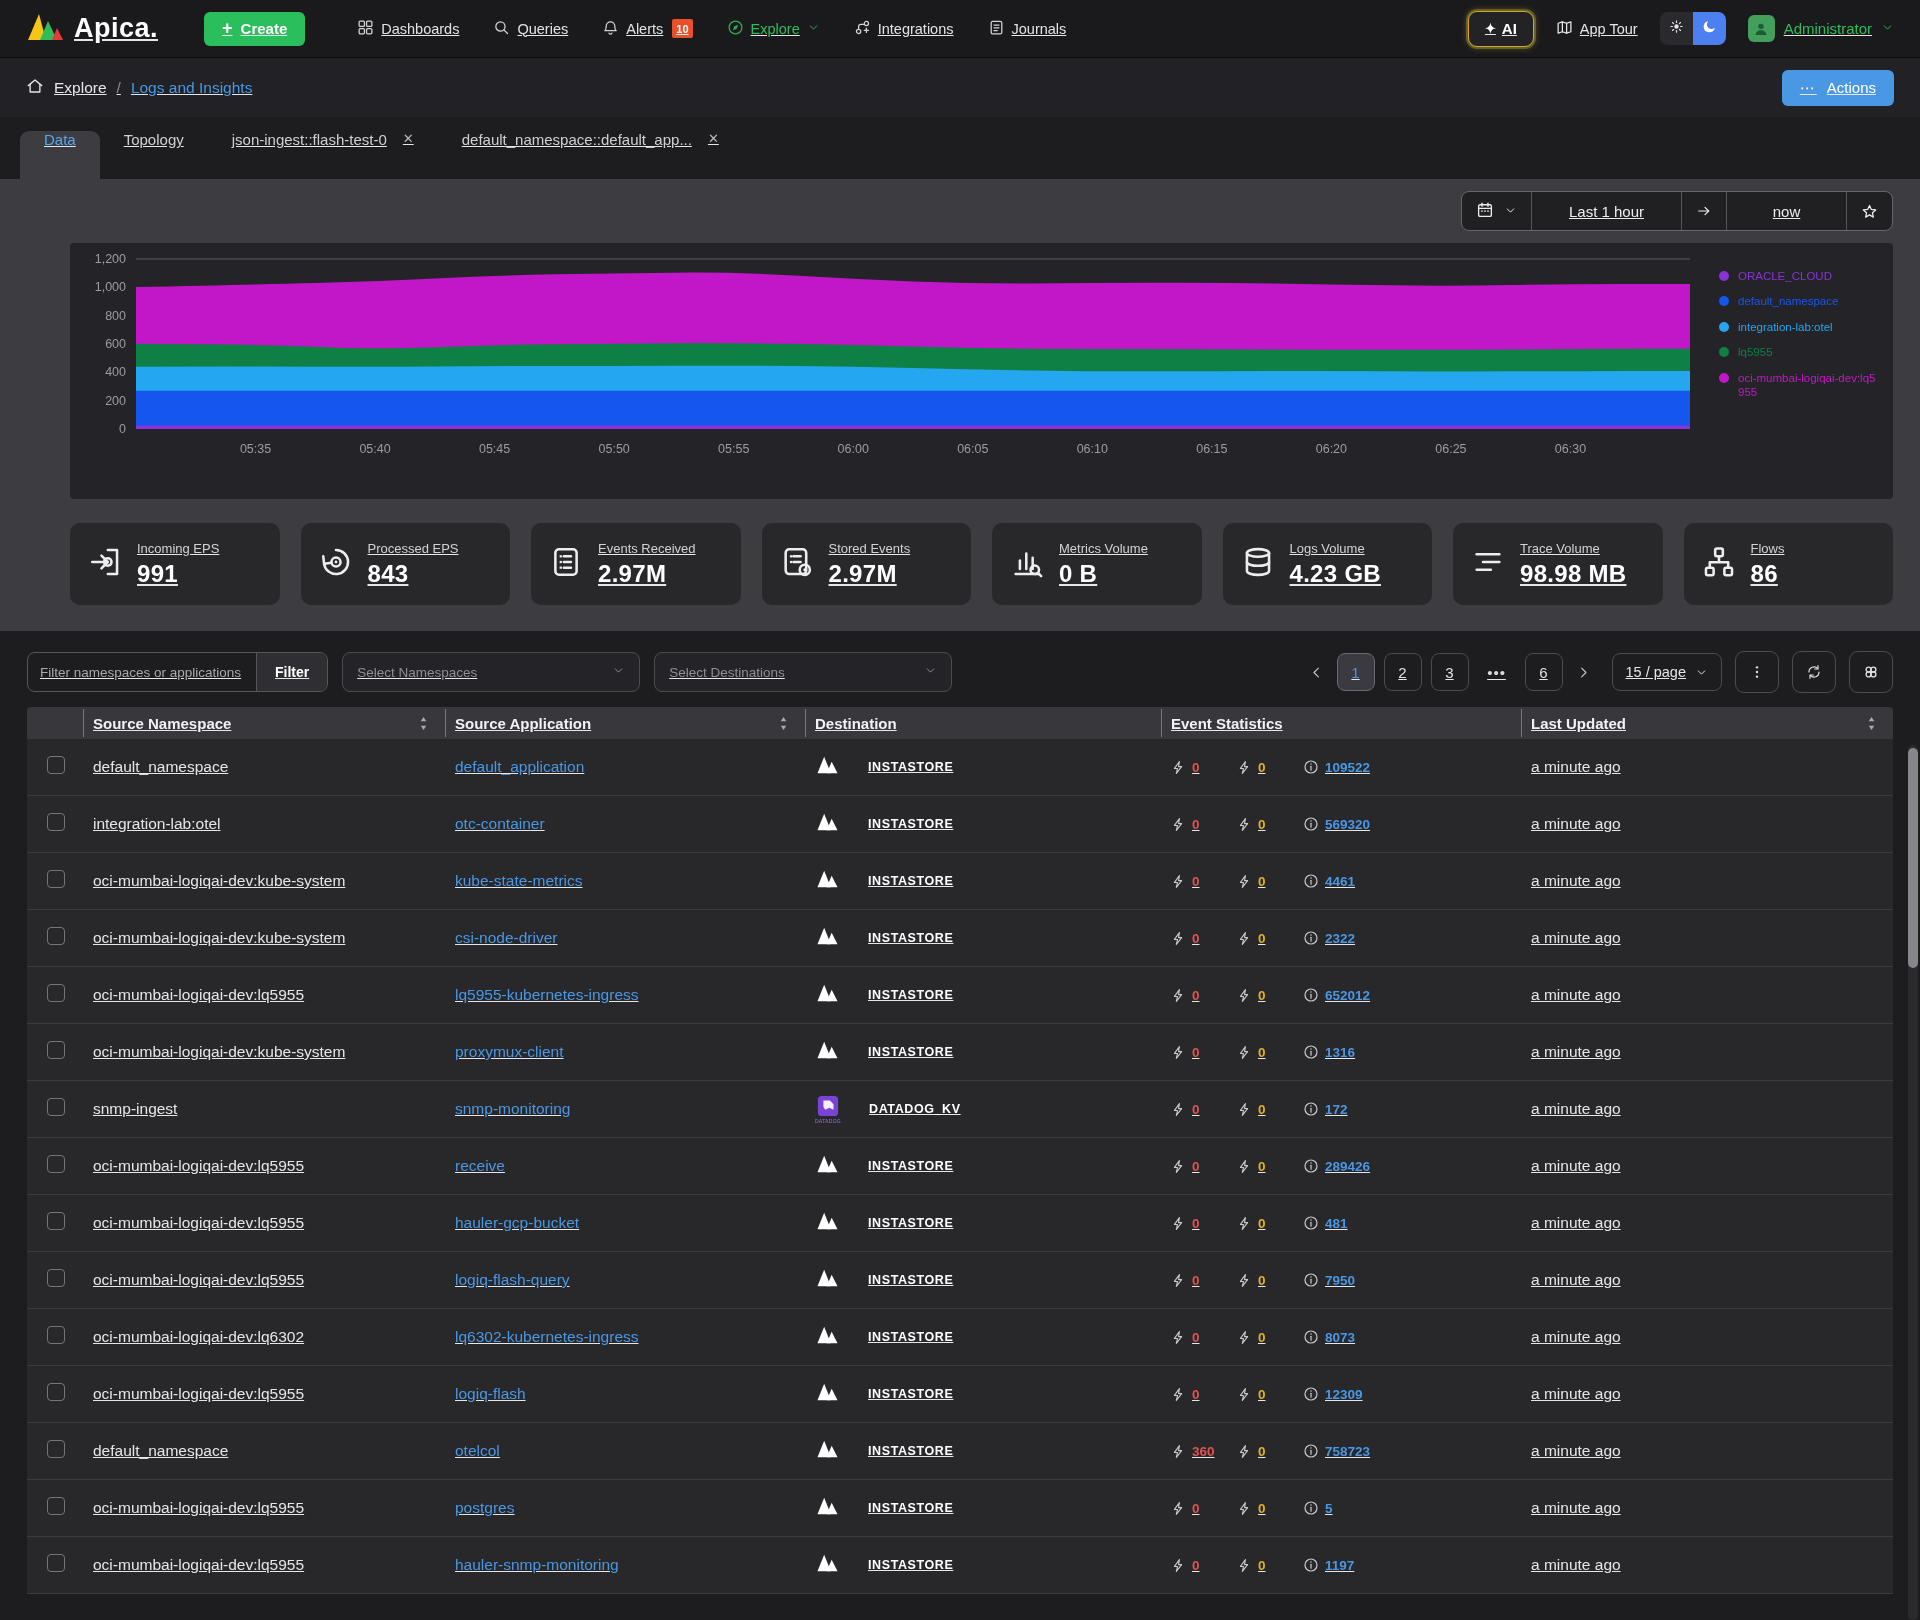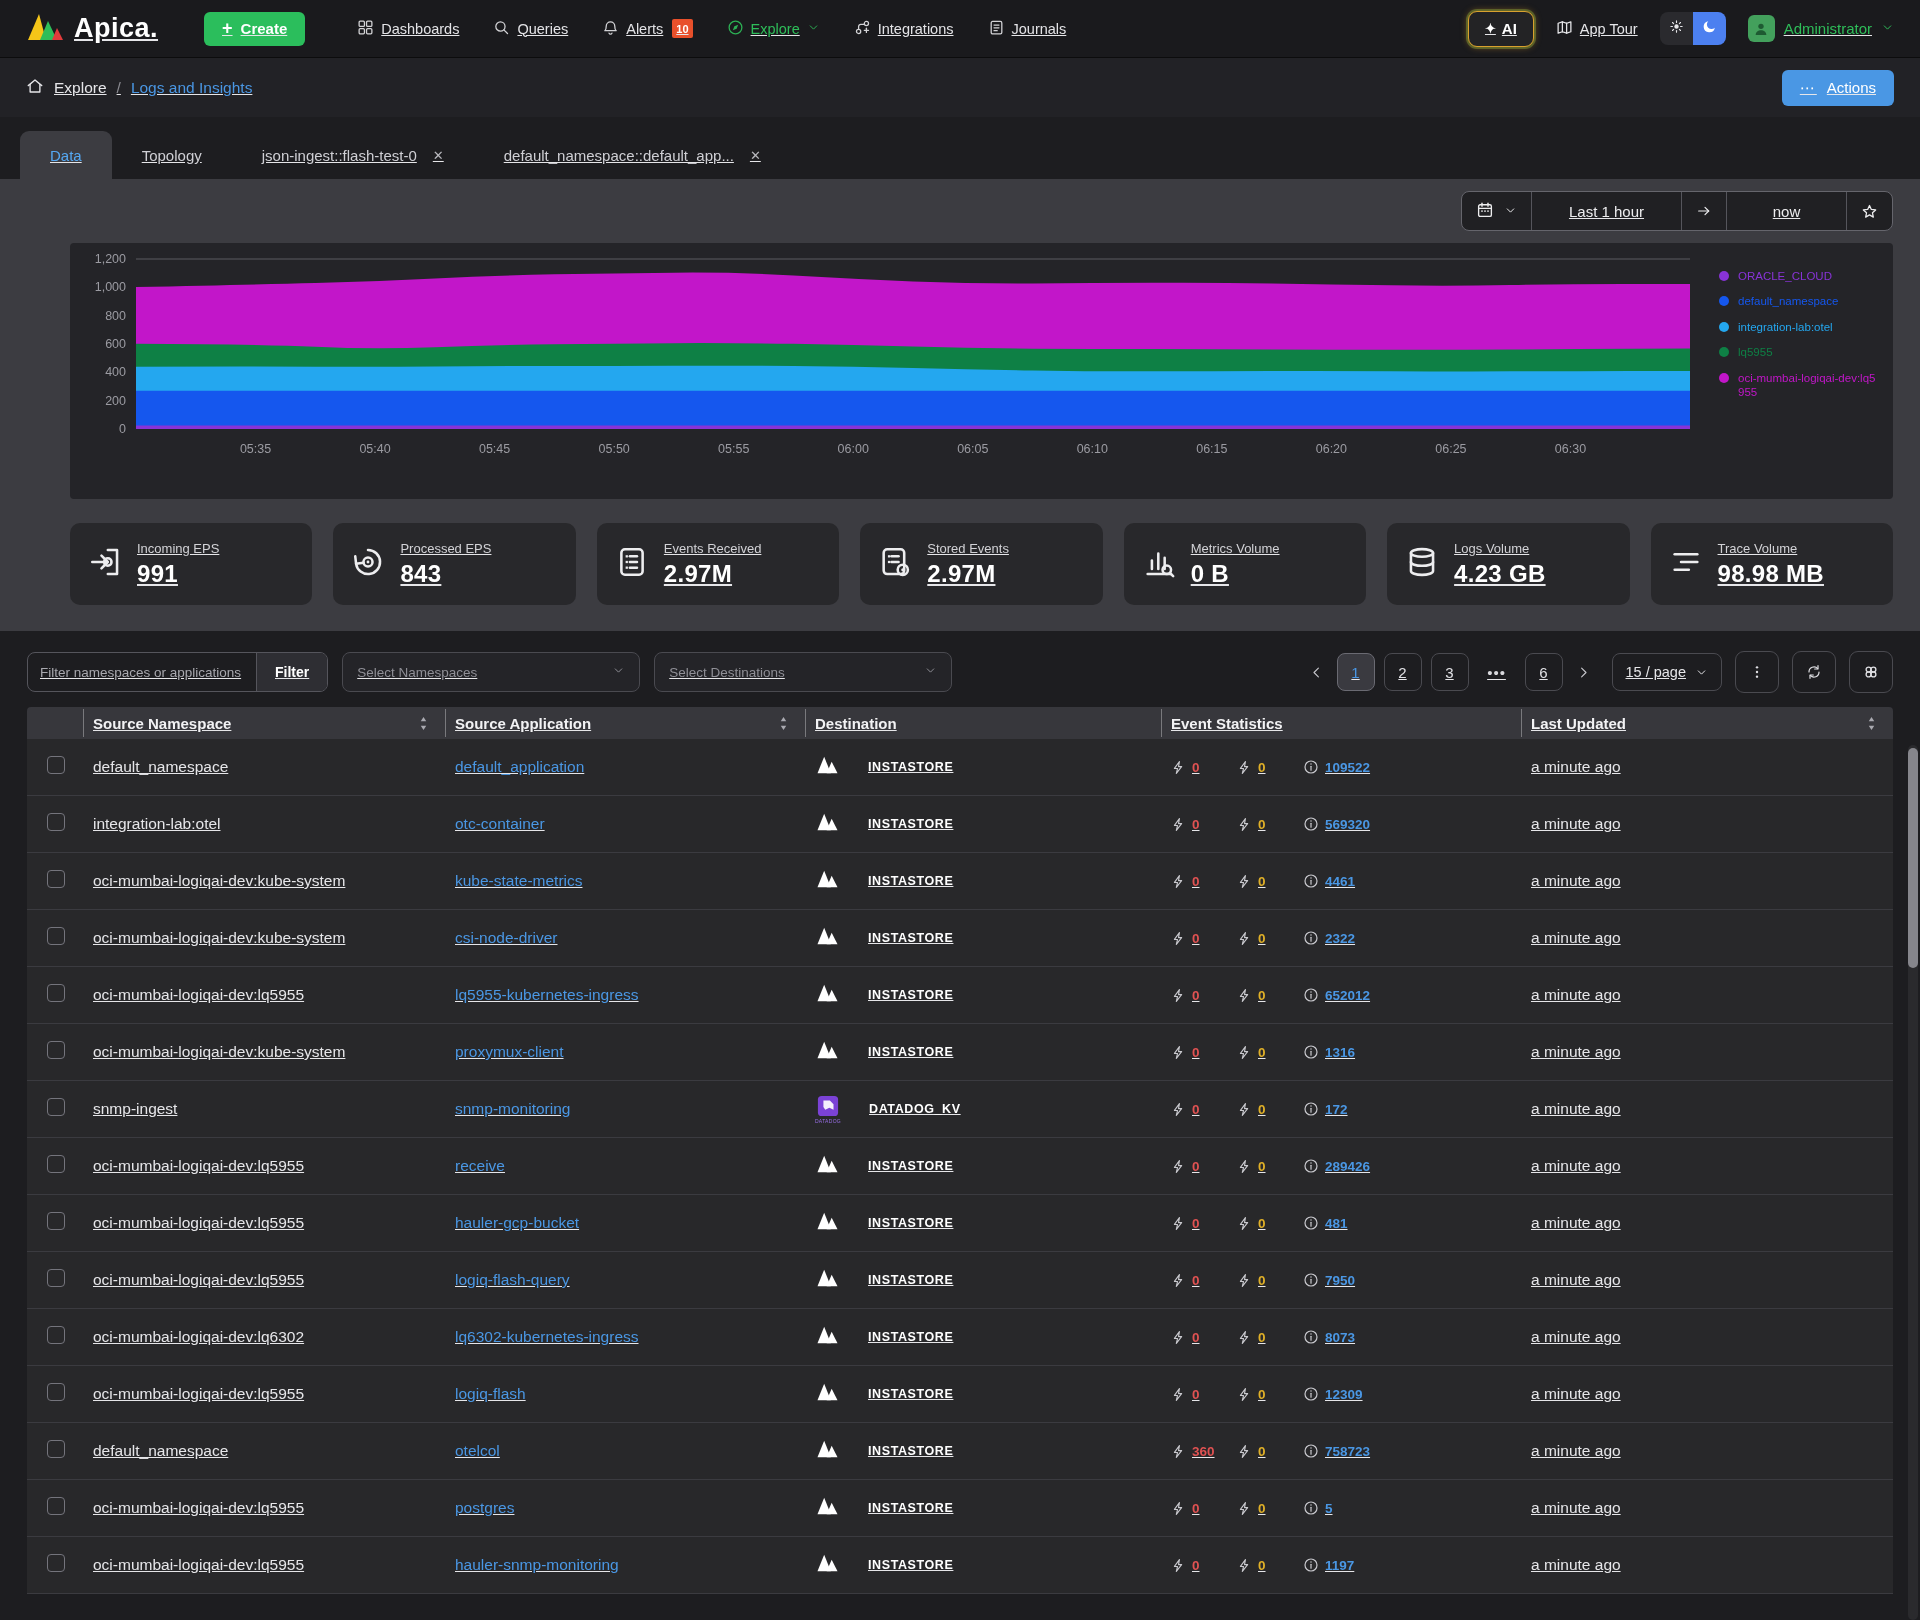--- a/index.html
+++ b/index.html
@@ -36,21 +36,21 @@
   
   .crumb-row { height:60px; background:#222226; display:flex; align-items:center; padding:0 26px; border-top:1px solid #0c0c0d; }
   .crumb { display:flex; align-items:center; gap:10px; font-size:15.5px; }
   .crumb-sep { color:#8A8A90; }
   .crumb-current { color:#4A97E4; }
   .actions-btn { margin-left:auto; background:#4A97E4; color:#fff; border:none; border-radius:6px; height:36px;
     padding:0 18px; font-size:15px; display:flex; align-items:center; gap:10px; cursor:pointer; font-family:inherit; }
 
   
   .tab-bar { display:flex; align-items:flex-end; padding:14px 20px 0; height:62px; }
-  .tab { height:48px; display:flex; align-items:center; gap:16px; padding:0 30px; font-size:15px; color:#CFCFD4;
+  .tab { height:48px; display:flex; align-items:flex-start; gap:16px; padding:0 24px; font-size:15px; color:#CFCFD4;
     cursor:pointer; border-radius:9px 9px 0 0; }
   .tab.active { background:#3C3C41; color:#55A8F2; }
   .tab-close { color:#B9B9BE; font-size:13px; cursor:pointer; }
 
   
   .panel { background:#3C3C41; padding-bottom:26px;padding-left:43px; }
   .timebar { height:64px; display:flex; align-items:center; justify-content:flex-end; padding:0 27px; }
   .timepicker { display:flex; align-items:stretch; height:40px; border:1px solid #65656C; border-radius:8px;
     background:#202023; overflow:hidden; }
   .tp-seg { display:flex; align-items:center; justify-content:center; padding:0 14px; font-size:15px; color:#EDEDEF;
@@ -447,20 +447,32 @@
   </div>
   <div class="card">
     <span style="color:#EDEDEF"><svg width="34" height="34" viewBox="0 0 24 24" fill="none" stroke="currentColor" stroke-width="1.8" stroke-linecap="round" stroke-linejoin="round">
               <line x1="4" y1="6.5" x2="20" y2="6.5"></line>
               <line x1="8.5" y1="12" x2="20" y2="12"></line>
               <line x1="4" y1="17.5" x2="14" y2="17.5"></line>
             </svg></span>
     <div>
       <div class="card-label">Trace Volume</div>
       <div class="card-value">98.98 MB</div>
+    </div>
+  </div>
+  <div class="card">
+    <span style="color:#EDEDEF"><svg width="34" height="34" viewBox="0 0 24 24" fill="none" stroke="currentColor" stroke-width="1.8" stroke-linecap="round" stroke-linejoin="round">
+              <rect x="9.3" y="2.5" width="5.4" height="5.4" rx="1.2"></rect>
+              <rect x="2.8" y="16" width="5.4" height="5.4" rx="1.2"></rect>
+              <rect x="15.8" y="16" width="5.4" height="5.4" rx="1.2"></rect>
+              <path d="M12 8v4.2M12 12.2H5.5V16M12 12.2h6.5V16"></path>
+            </svg></span>
+    <div>
+      <div class="card-label">Flows</div>
+      <div class="card-value">86</div>
     </div>
   </div>
       </div>
   </div>
 
   <div class="filter-row">
     <div class="search-group">
       <input class="search-input" placeholder="Filter namespaces or applications" style="">
       <button class="filter-btn">Filter</button>
     </div>

